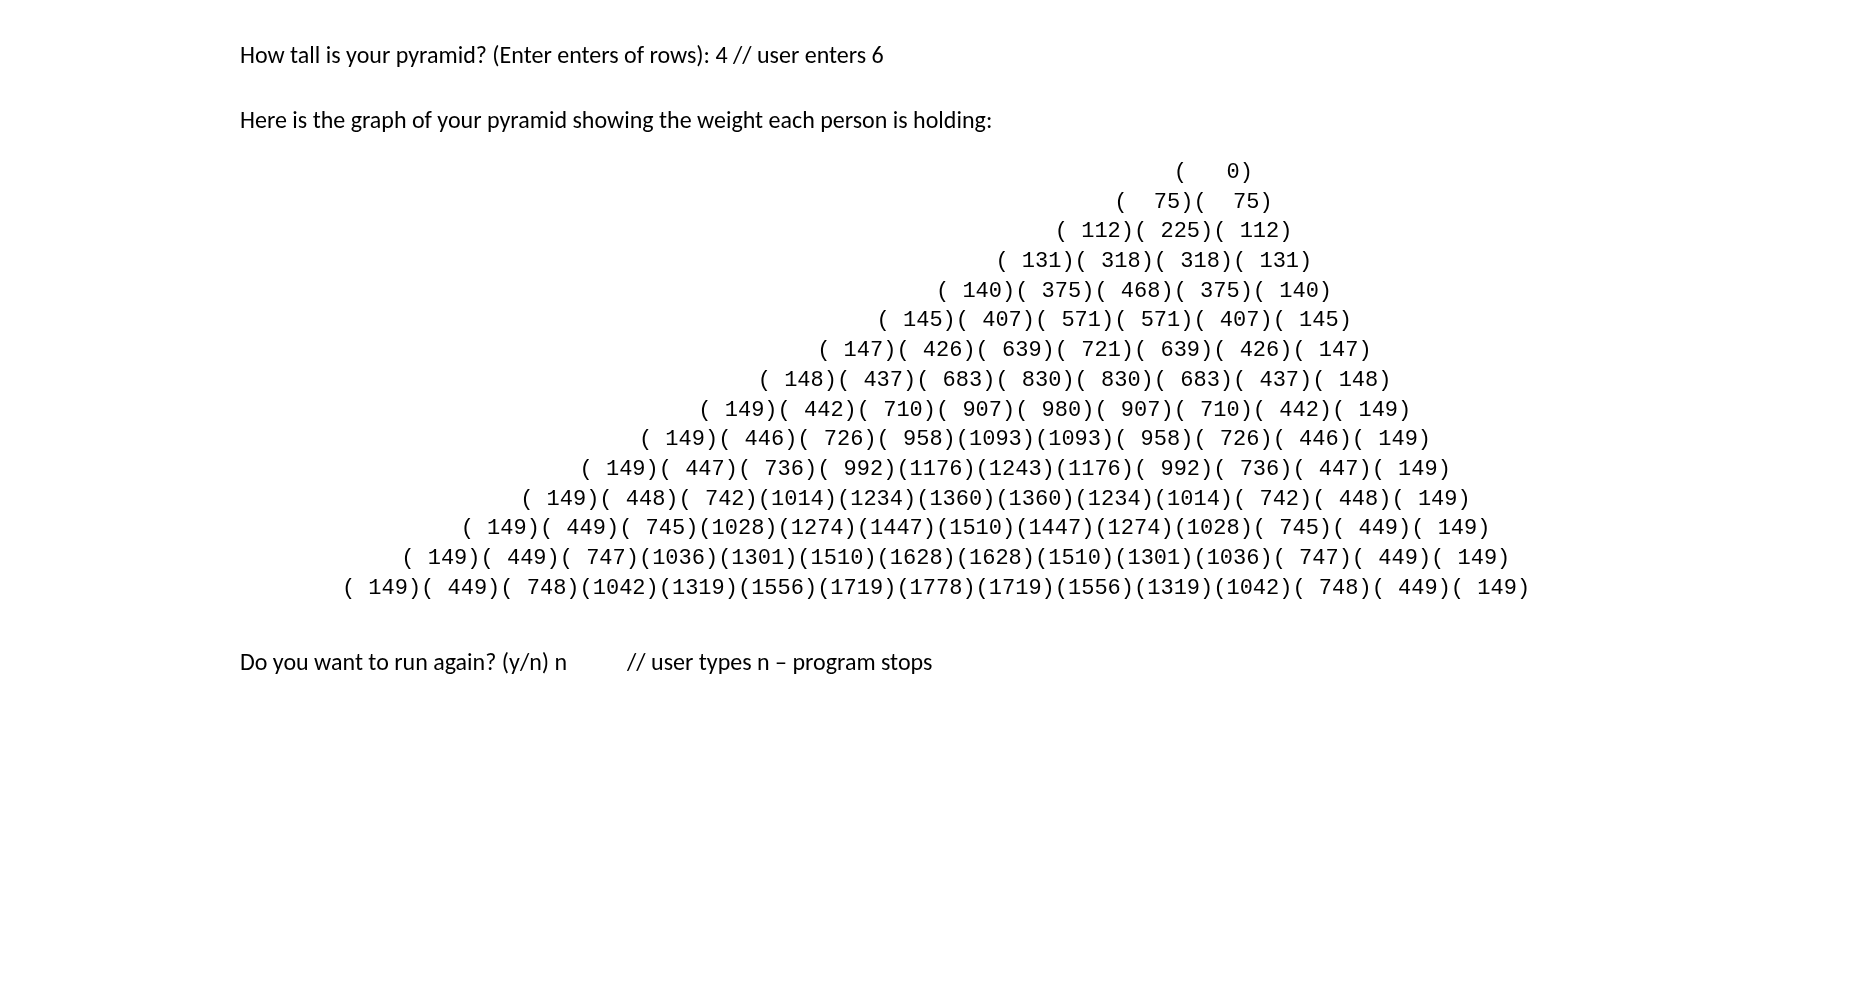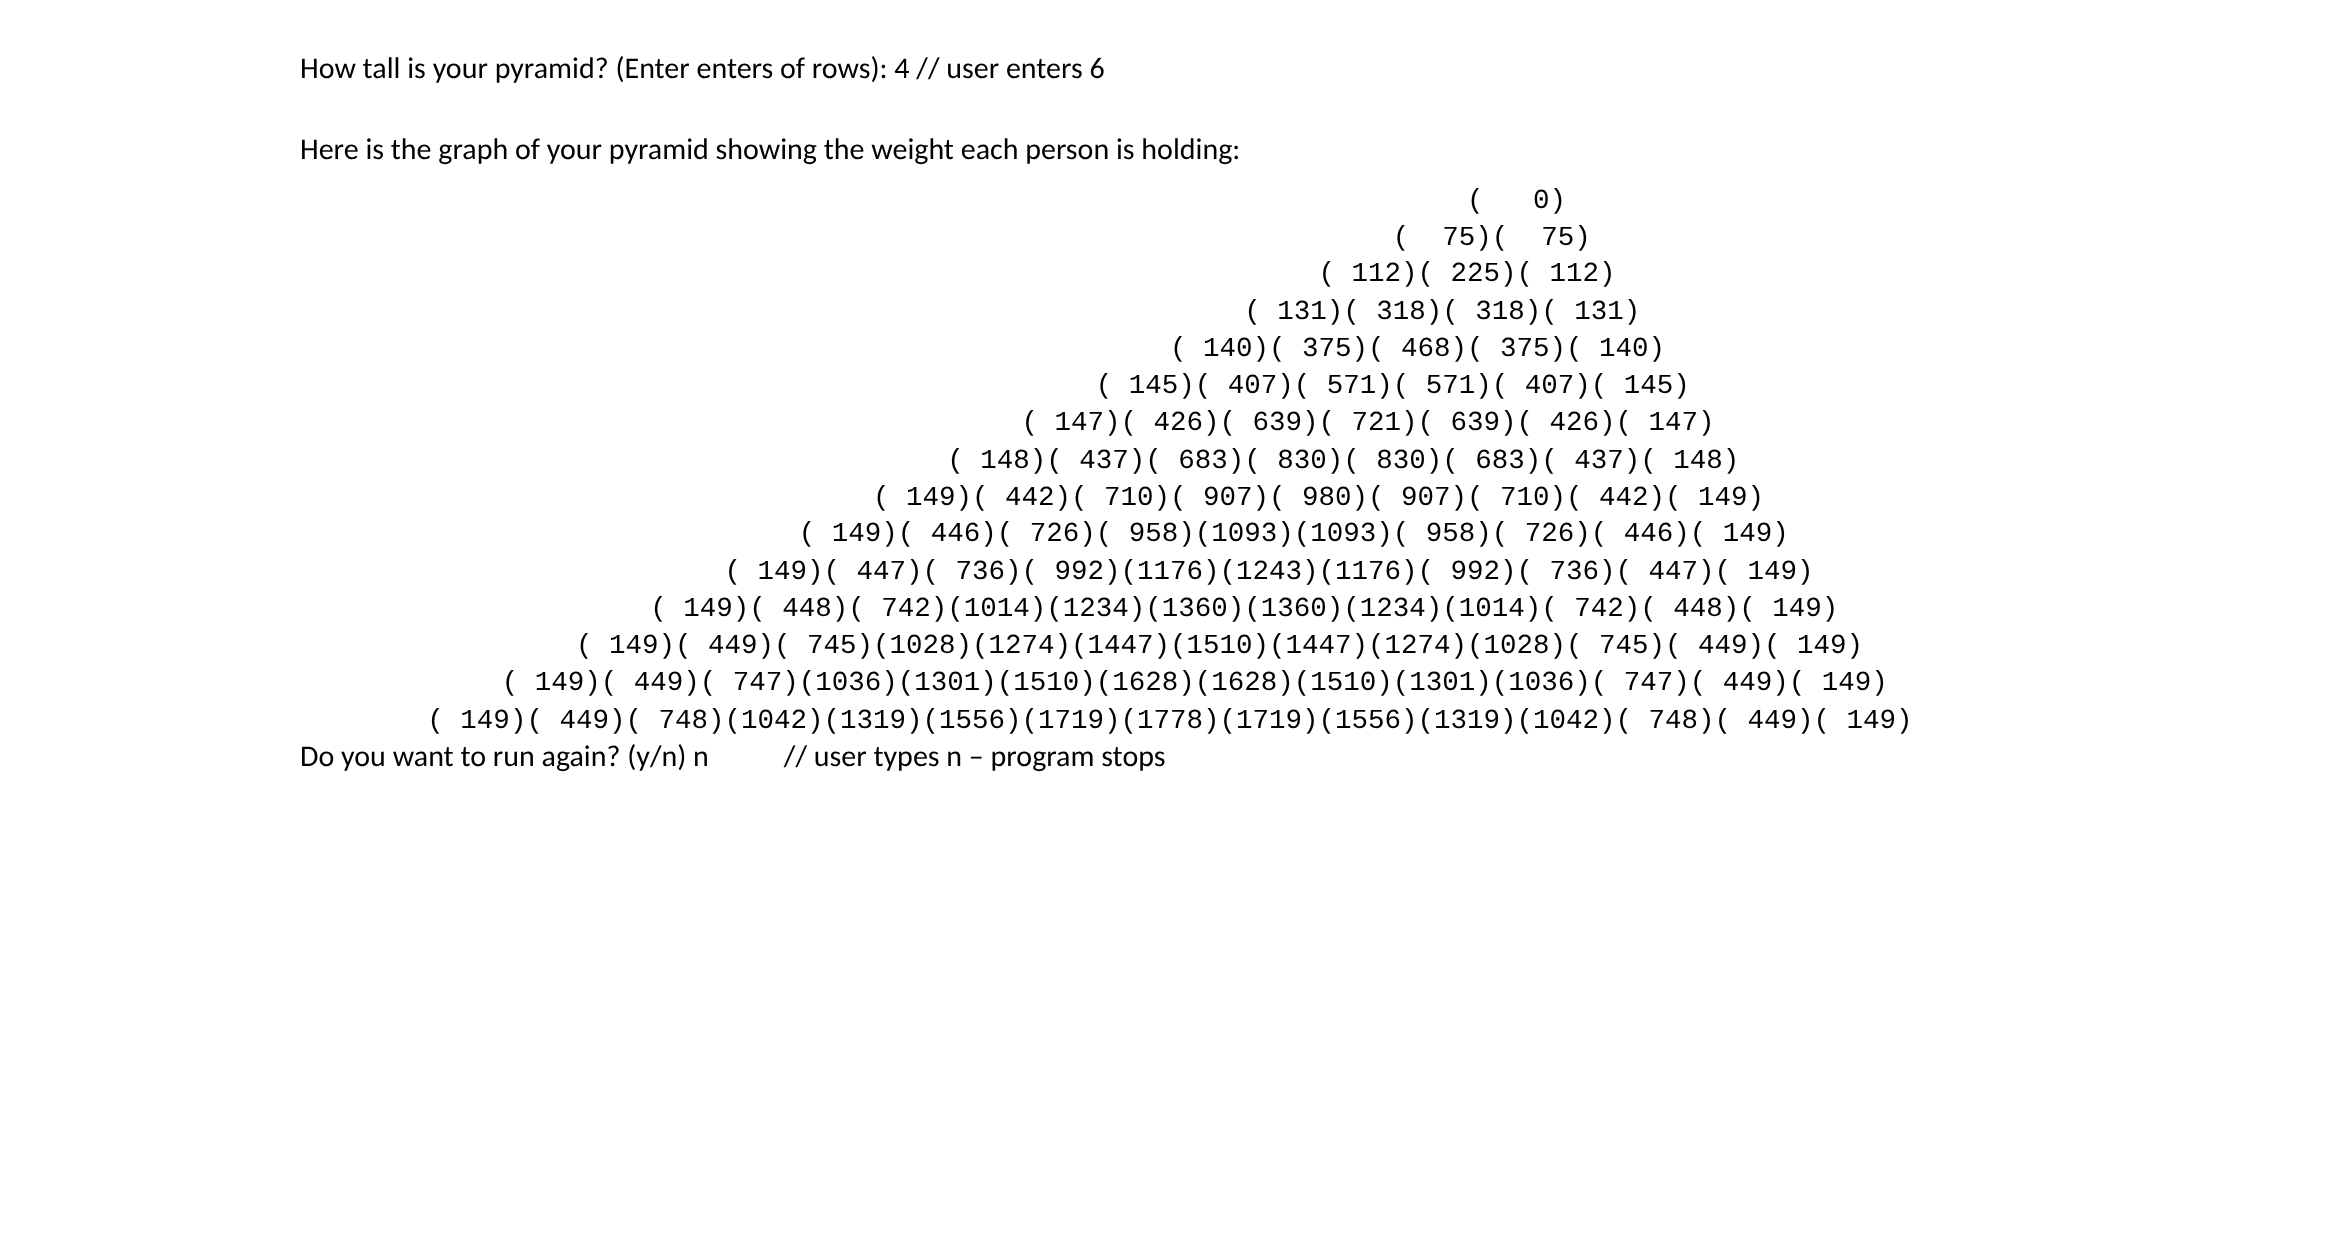--- a/index.html
+++ b/index.html
@@ -12,24 +12,25 @@
       width: 1872px;
       height: 993px;
       box-sizing: border-box;
     }
     .prompt-line {
       margin-left: 180px;
       margin-bottom: 36px;
     }
     .subtitle-line {
       margin-left: 180px;
-      margin-bottom: 12px;
+      margin-bottom: 24px;
     }
     .footer-line {
       margin-left: 180px;
+      margin-top: 44px;
     }
     .pyramid {
       font-family: Consolas, "Courier New", monospace;
       white-space: pre;
       font-size: 22px;
       line-height: 1.35;
       text-align: center;
       margin: 12px auto 0 auto;
     }
     .sp { display: inline-block; width: 60px; }

